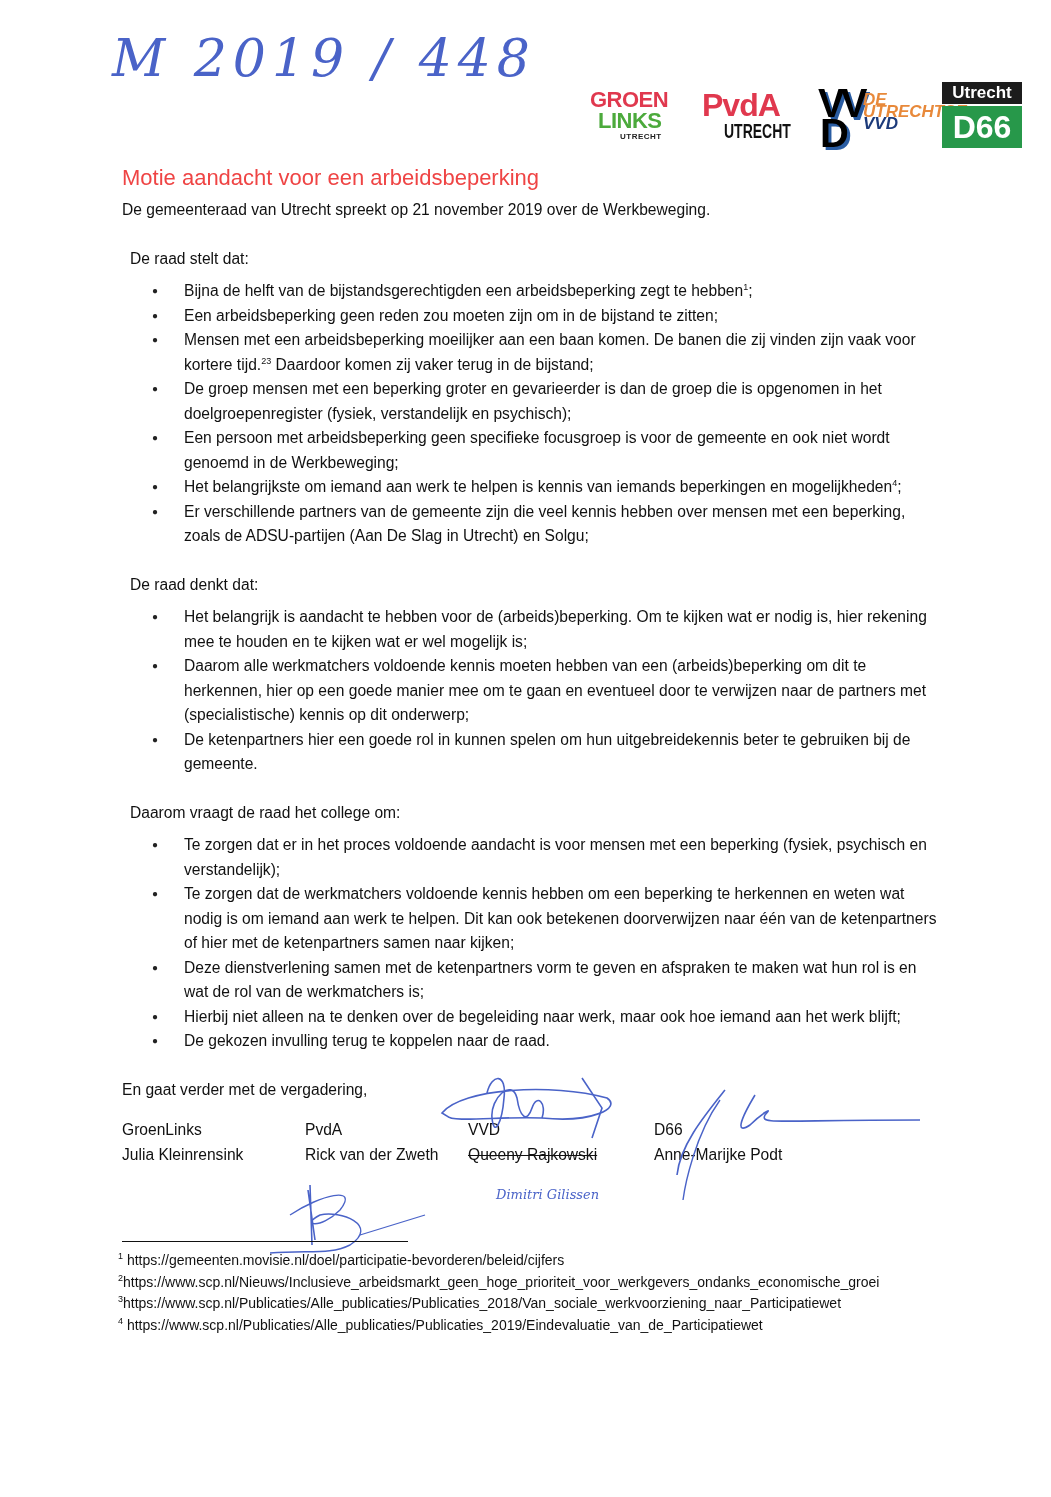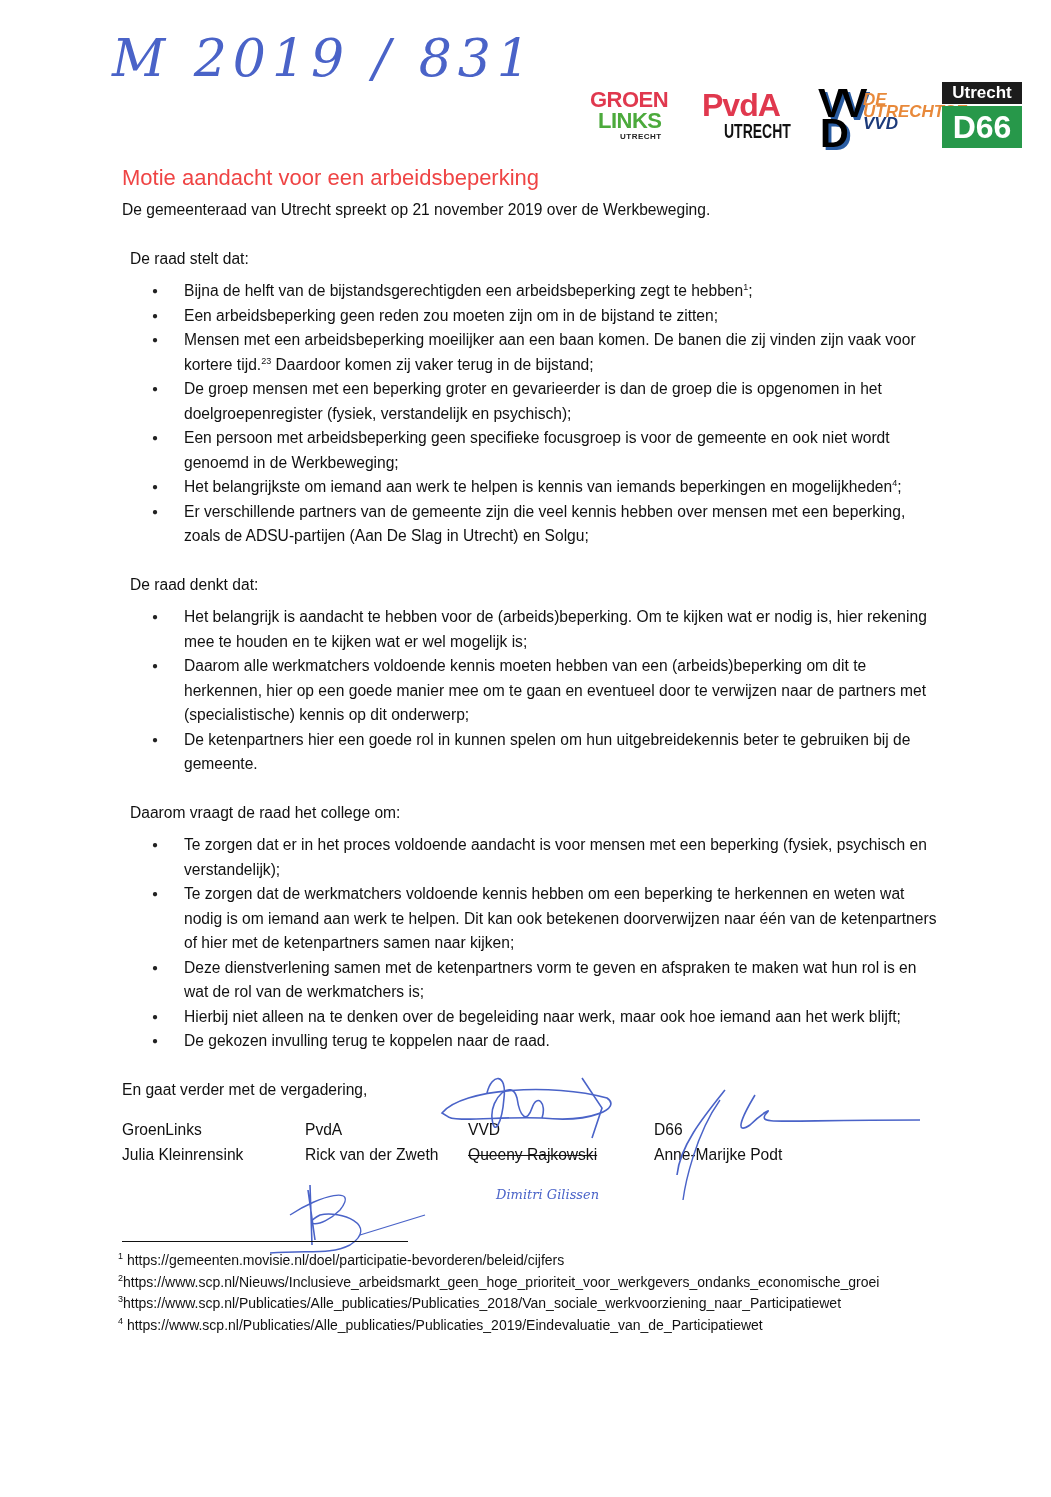--- a/index.html
+++ b/index.html
@@ -36,21 +36,21 @@
     .struck { text-decoration: line-through; }
     .sig-hand-note { position: absolute; left: 496px; top: 1187px; font-family: "DejaVu Serif", serif; font-style: italic; font-size: 13px; color: #4a63c8; }
     .signature { position: absolute; pointer-events: none; }
     .footnote-rule { position: absolute; left: 122px; top: 1241px; width: 286px; height: 1px; background: #111; }
     .footnotes { position: absolute; left: 118px; top: 1250px; width: 800px; font-size: 14px; line-height: 21.5px; }
     .footnotes p { margin: 0; word-break: break-all; }
   </style>
 </head>
 <body>
 
-<div class="handwritten-ref">M 2019 / 831</div>
+<div class="handwritten-ref">M 2019 / 448</div>
 
 <div class="logos">
   <div class="logo-gl">
     <div class="gl-groen">GROEN</div>
     <div class="gl-links">LINKS</div>
     <div class="gl-utrecht">UTRECHT</div>
   </div>
   <div class="logo-pvda">
     <div class="pvda-main">PvdA</div>
     <div class="pvda-utrecht">UTRECHT</div>

